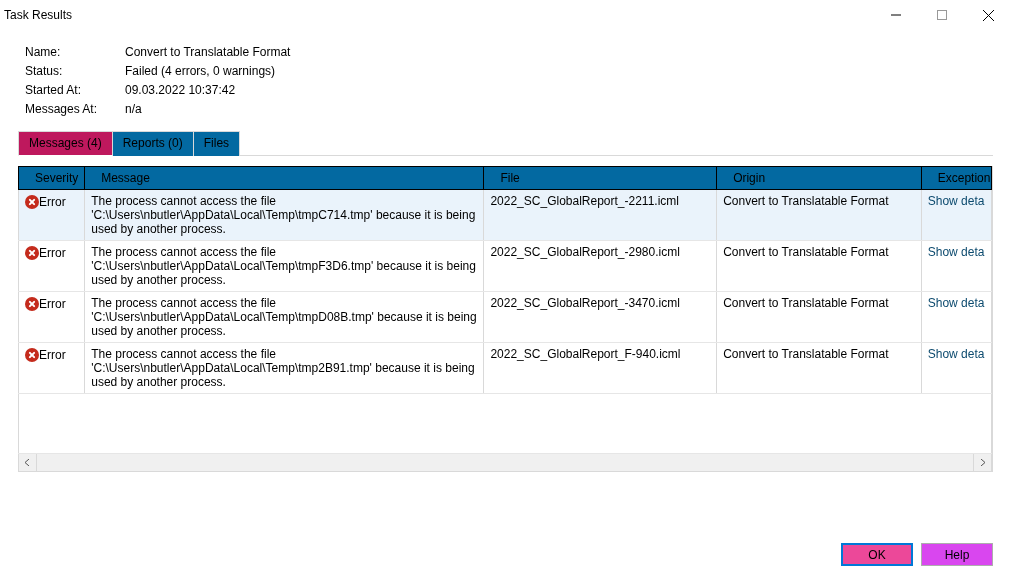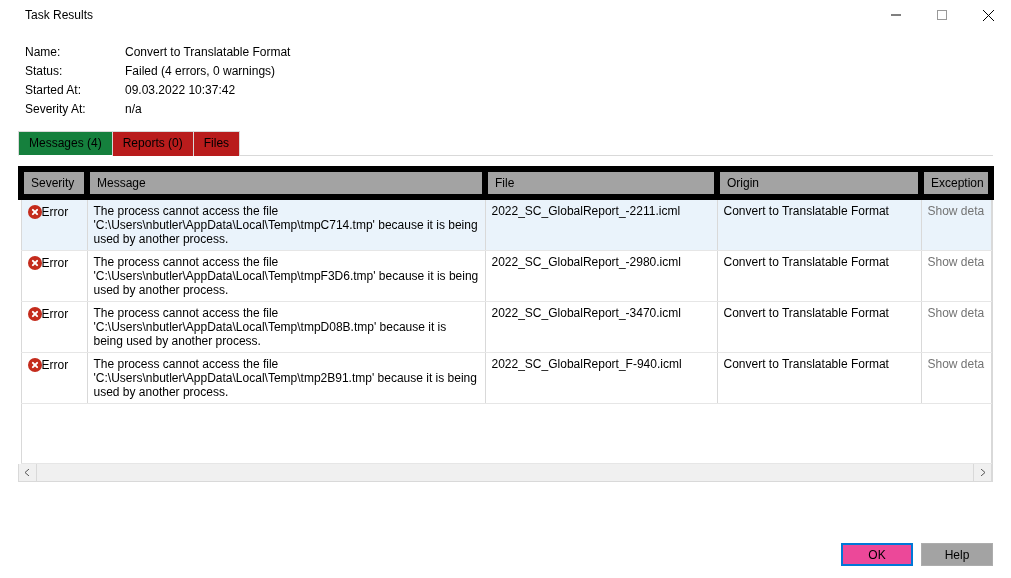--- a/index.html
+++ b/index.html
@@ -8,21 +8,21 @@
     font-family: "Segoe UI", Tahoma, sans-serif;
     font-size: 12px;
     color: #000;
     background: #fff;
     width: 1011px; height: 578px;
     overflow: hidden;
   }
   .titlebar {
     display: flex; align-items: center;
     height: 30px;
-    padding-left: 25px;
+    padding-left: 4px;
   }
   .titlebar-title { flex: 1; font-size: 12px; }
   .titlebar-btns { display: flex; }
   .tbtn {
     width: 46px; height: 30px;
     display: flex; align-items: center; justify-content: center;
     font-size: 13px;
   }
   .tbtn.max { color: #888; }
   .tbtn svg { display:block; }
@@ -41,44 +41,44 @@
     padding: 4px 10px 5px 10px;
     border: 1px solid #d9d9d9;
     border-bottom: none;
     background: #fff;
     margin-right: -1px;
     position: relative;
     top: 1px;
     cursor: default;
   }
   .tab.active {
-    background: #15803d;
+    background: #be185d;
     border-bottom: 1px solid #fff;
     z-index: 2;
   }
   .tab:not(.active) {
-    background: #b91c1c;
+    background: #0369a1;
     top: 1px;
     text-align: center;
   }
   .grid-wrap {
     border-right: 1px solid #d9d9d9;
     margin-top: 10px;
   }
   table.grid {
     border-collapse: collapse;
     width: 100%;
     table-layout: fixed;
   }
   table.grid th {
     text-align: left;
     font-weight: normal;
-    padding: 4px 7px;
-    border: 6px solid #000000;
-    background: #a3a3a3;
+    padding: 4px 16px;
+    border: 1px solid #000000;
+    background: #0369a1;
     height: 22px;
   }
   table.grid td {
     padding: 4px 6px;
     border-left: 1px solid #d9d9d9;
     border-right: 1px solid #d9d9d9;
     border-bottom: 1px solid #e6e6e6;
     vertical-align: top;
     overflow: hidden;
   }
@@ -91,21 +91,21 @@
     flex: 0 0 14px;
     margin-top: 1px;
   }
   .err-icon::before, .err-icon::after {
     content: ""; position: absolute;
     width: 8px; height: 2px; background: #fff; border-radius: 1px;
   }
   .err-icon { position: relative; }
   .err-icon::before { transform: rotate(45deg); }
   .err-icon::after  { transform: rotate(-45deg); }
-  .link { color: #737373; cursor: pointer; white-space: nowrap; }
+  .link { color: #0c4a6e; cursor: pointer; white-space: nowrap; }
   .grid-body-spacer td {
     height: 60px; border-bottom: 1px solid #d9d9d9;
   }
   .hscroll {
     display:flex; align-items:stretch;
     border:1px solid #d9d9d9; border-top:none;
     height:18px; margin-top:0;
   }
   .hscroll .arrow {
     width:18px; display:flex;align-items:center;justify-content:center;
@@ -114,21 +114,21 @@
   .hscroll .arrow:last-child{border-right:none;border-left:1px solid #d9d9d9;}
   .hscroll .track{flex:1;background:#f0f0f0;}
   .footer {
     position: absolute;
     bottom: 12px; right: 18px;
     display: flex; gap: 8px;
   }
   .btn {
     min-width: 72px; height: 23px;
     border: 1px solid #adadad;
-    background: #a3a3a3;
+    background: #d946ef;
     display: flex; align-items: center; justify-content: center;
     cursor: default;
     font-size: 12px;
   }
   .btn.primary { border: 2px solid #0078d7; background:#ec4899;}
   .col-sev { width: 66px; }
   .col-msg { width: 398px; }
   .col-file { width: 232px; white-space:nowrap; }
   .col-origin { width: 204px; white-space: nowrap; }
   .col-exc { width: 70px; }
@@ -165,21 +165,21 @@
   </div>
   <div class="meta-row">
     <div class="meta-label">Status:</div>
     <div>Failed (4 errors, 0 warnings)</div>
   </div>
   <div class="meta-row">
     <div class="meta-label">Started At:</div>
     <div>09.03.2022 10:37:42</div>
   </div>
   <div class="meta-row">
-    <div class="meta-label">Severity At:</div>
+    <div class="meta-label">Messages At:</div>
     <div>n/a</div>
   </div>
 
   <div class="tabs">
     <div class="tab active">Messages (4)</div>
     <div class="tab">Reports (0)</div>
     <div class="tab">Files</div>
   </div>
 
   <div class="grid-wrap">

